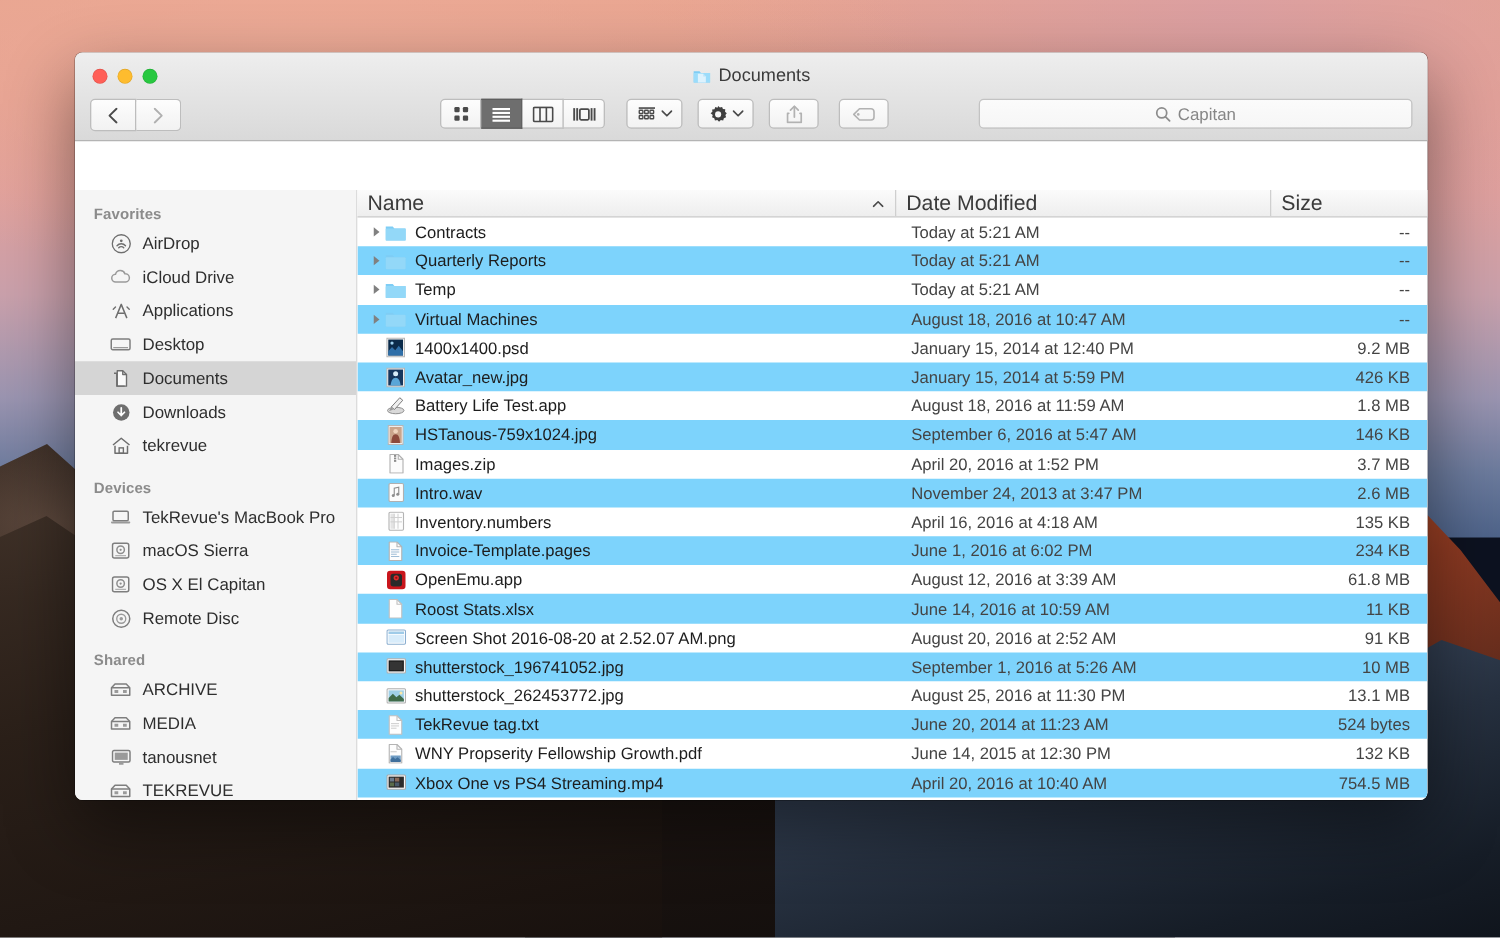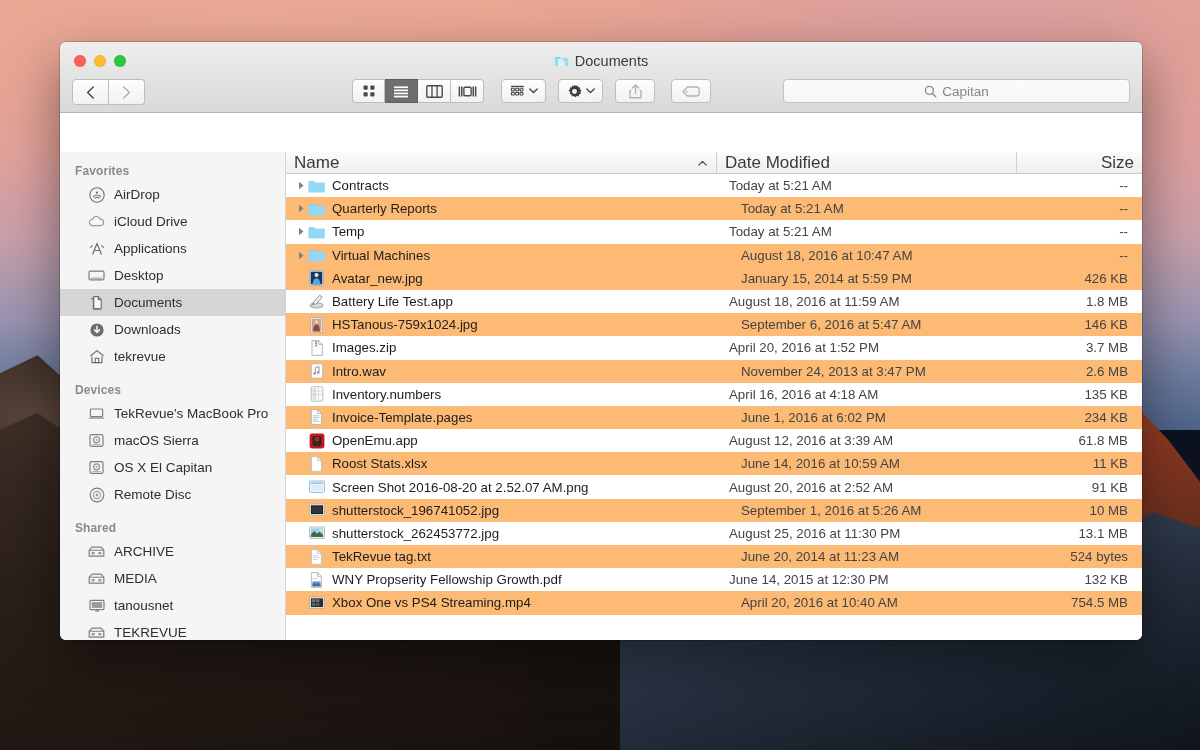--- a/index.html
+++ b/index.html
@@ -140,26 +140,26 @@
   .listpane{flex:1;min-width:0;display:flex;flex-direction:column;background:#fff;}
   .lhead{
     height:21px;flex:0 0 21px;display:flex;align-items:center;
     background:linear-gradient(#fbfbfb,#eeeeee);
     border-bottom:1px solid #c8c8c8;
     font-size:17px;color:#3a3a3a;position:relative;
   }
   .lh{box-sizing:border-box;padding:0 8px;display:flex;align-items:center;height:100%;}
   .lh.name{flex:0 0 430px;position:relative;}
   .lh.date{flex:0 0 300px;border-left:1px solid #cfcfcf;}
-  .lh.size{flex:1;border-left:1px solid #cfcfcf;justify-content:flex-end;}
+  .lh.size{flex:1;border-left:1px solid #cfcfcf;justify-content:flex-start;}
   .sortcaret{position:absolute;right:9px;top:50%;transform:translateY(-50%);}
 
   .rows{flex:1;overflow:hidden;}
   .row{height:23.2px;display:flex;align-items:center;font-size:13.3px;color:#1d1d1d;}
-  .row.alt{background:#fdba74;gap:12px;}
+  .row.alt{background:#7dd3fc;}
   .c-name{flex:0 0 430px;display:flex;align-items:center;box-sizing:border-box;padding-left:8px;min-width:0;}
   .c-date{flex:0 0 300px;box-sizing:border-box;padding-left:13px;color:#444;}
   .c-size{flex:1;box-sizing:border-box;text-align:right;padding-right:14px;color:#444;}
   .disc{width:14px;flex:0 0 14px;display:flex;align-items:center;justify-content:center;}
   .fico{width:17px;height:17px;flex:0 0 17px;margin-right:7px;display:flex;align-items:center;justify-content:center;}
   .fico svg{display:block;}
   .fname{white-space:nowrap;overflow:hidden;text-overflow:ellipsis;}
   .spacer{width:14px;flex:0 0 14px;}
 </style>
 </head>
@@ -566,20 +566,36 @@
                   <path d="M.6 2.2h5.6l1.3 1.5h9v9.6H.6z" fill="#7ecdf5"></path>
                   <rect x=".6" y="3.7" width="15.9" height="9.6" rx=".8" fill="#93d8f8"></rect>
                 </svg>
             </span>
             <span class="fname">Virtual Machines</span>
           </div>
           <div class="c-date">August 18, 2016 at 10:47 AM</div>
           <div class="c-size">--</div>
         </div>
 
+        <div class="row">
+          <div class="c-name">
+            <span class="spacer"></span>
+            <span class="fico">
+              <svg width="15" height="16" viewBox="0 0 15 16">
+                  <rect x=".5" y=".5" width="14" height="15" fill="#fff" stroke="#b6b6b6"></rect>
+                  <rect x="1.6" y="1.6" width="11.8" height="12.8" fill="#0b2b4a"></rect>
+                  <path d="M1.6 11l3-3.4 2.6 2.6 2.8-3.6 3.4 4.4v3.4H1.6z" fill="#2f6fa8"></path>
+                  <circle cx="4.6" cy="4.4" r="1.3" fill="#9fd2f0"></circle>
+                </svg>
+            </span>
+            <span class="fname">1400x1400.psd</span>
+          </div>
+          <div class="c-date">January 15, 2014 at 12:40 PM</div>
+          <div class="c-size">9.2 MB</div>
+        </div>
 
         <div class="row alt">
           <div class="c-name">
             <span class="spacer"></span>
             <span class="fico">
               <svg width="15" height="16" viewBox="0 0 15 16">
                   <rect x=".5" y=".5" width="14" height="15" fill="#fff" stroke="#b6b6b6"></rect>
                   <rect x="1.6" y="1.6" width="11.8" height="12.8" fill="#17375e"></rect>
                   <path d="M3.4 14.4c.6-4 1.8-6.2 4.1-6.2s3.5 2.2 4 6.2z" fill="#5aa6d8"></path>
                   <circle cx="7.5" cy="5" r="2" fill="#d8ecf8"></circle>

